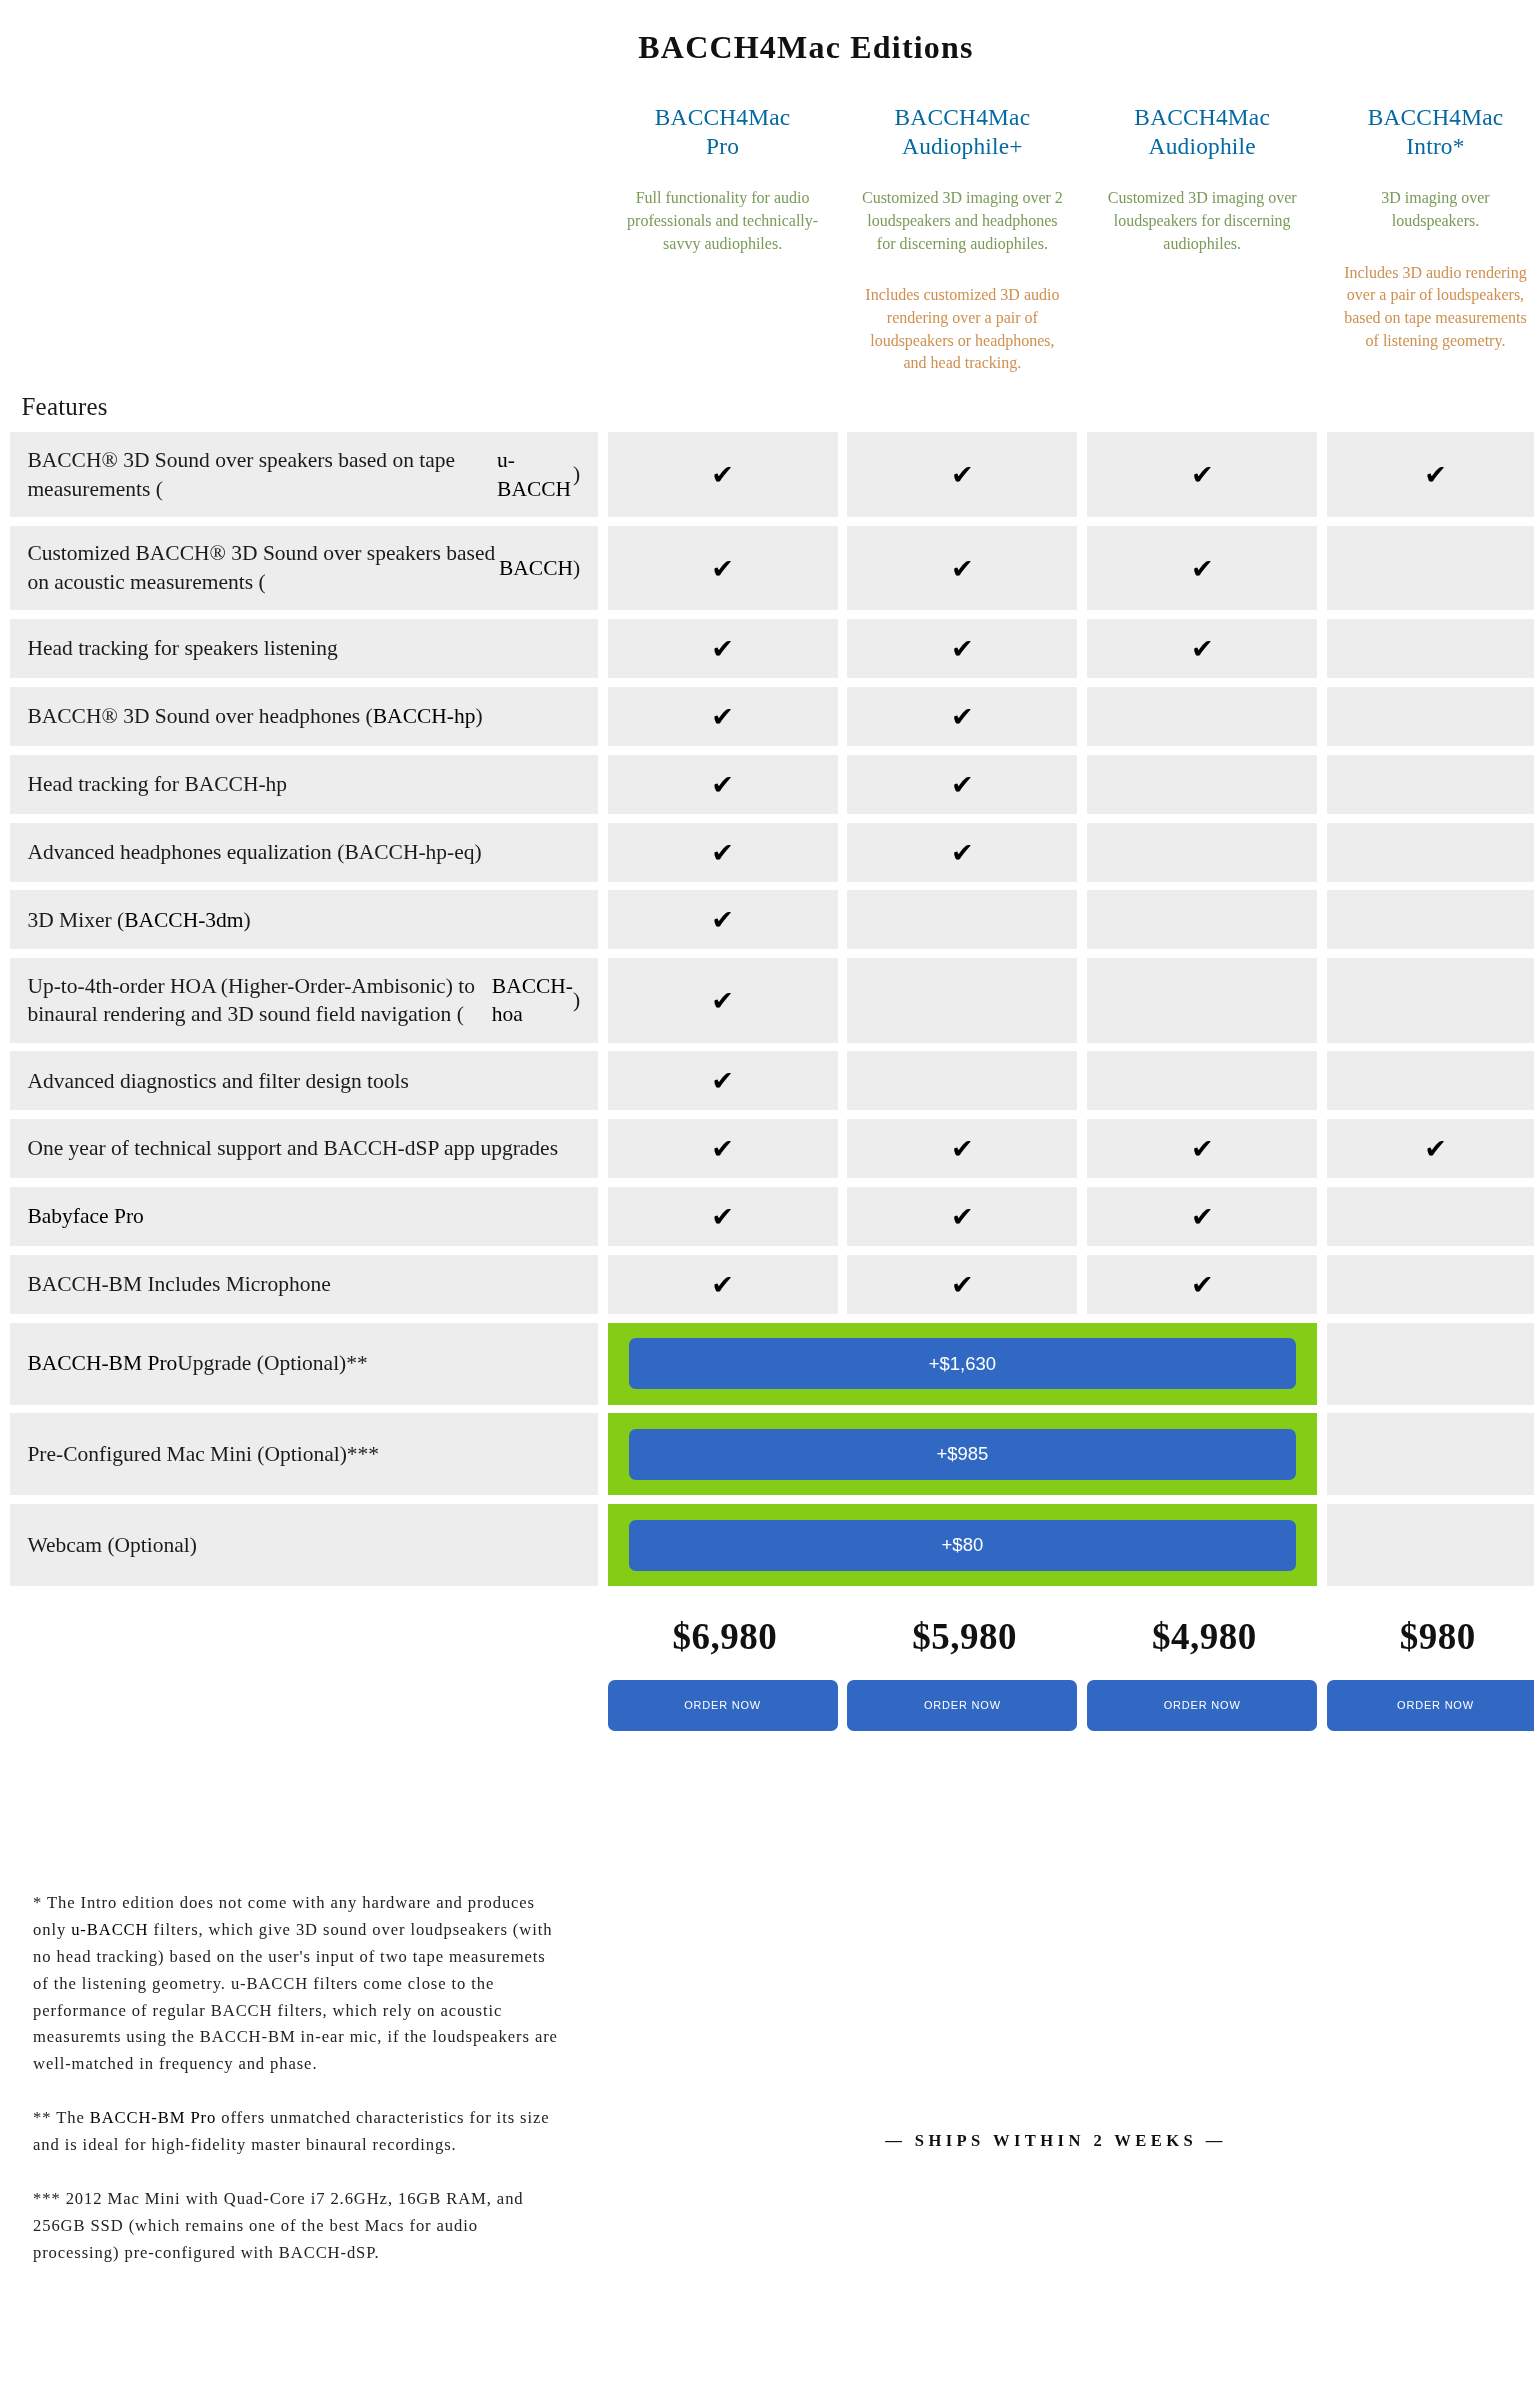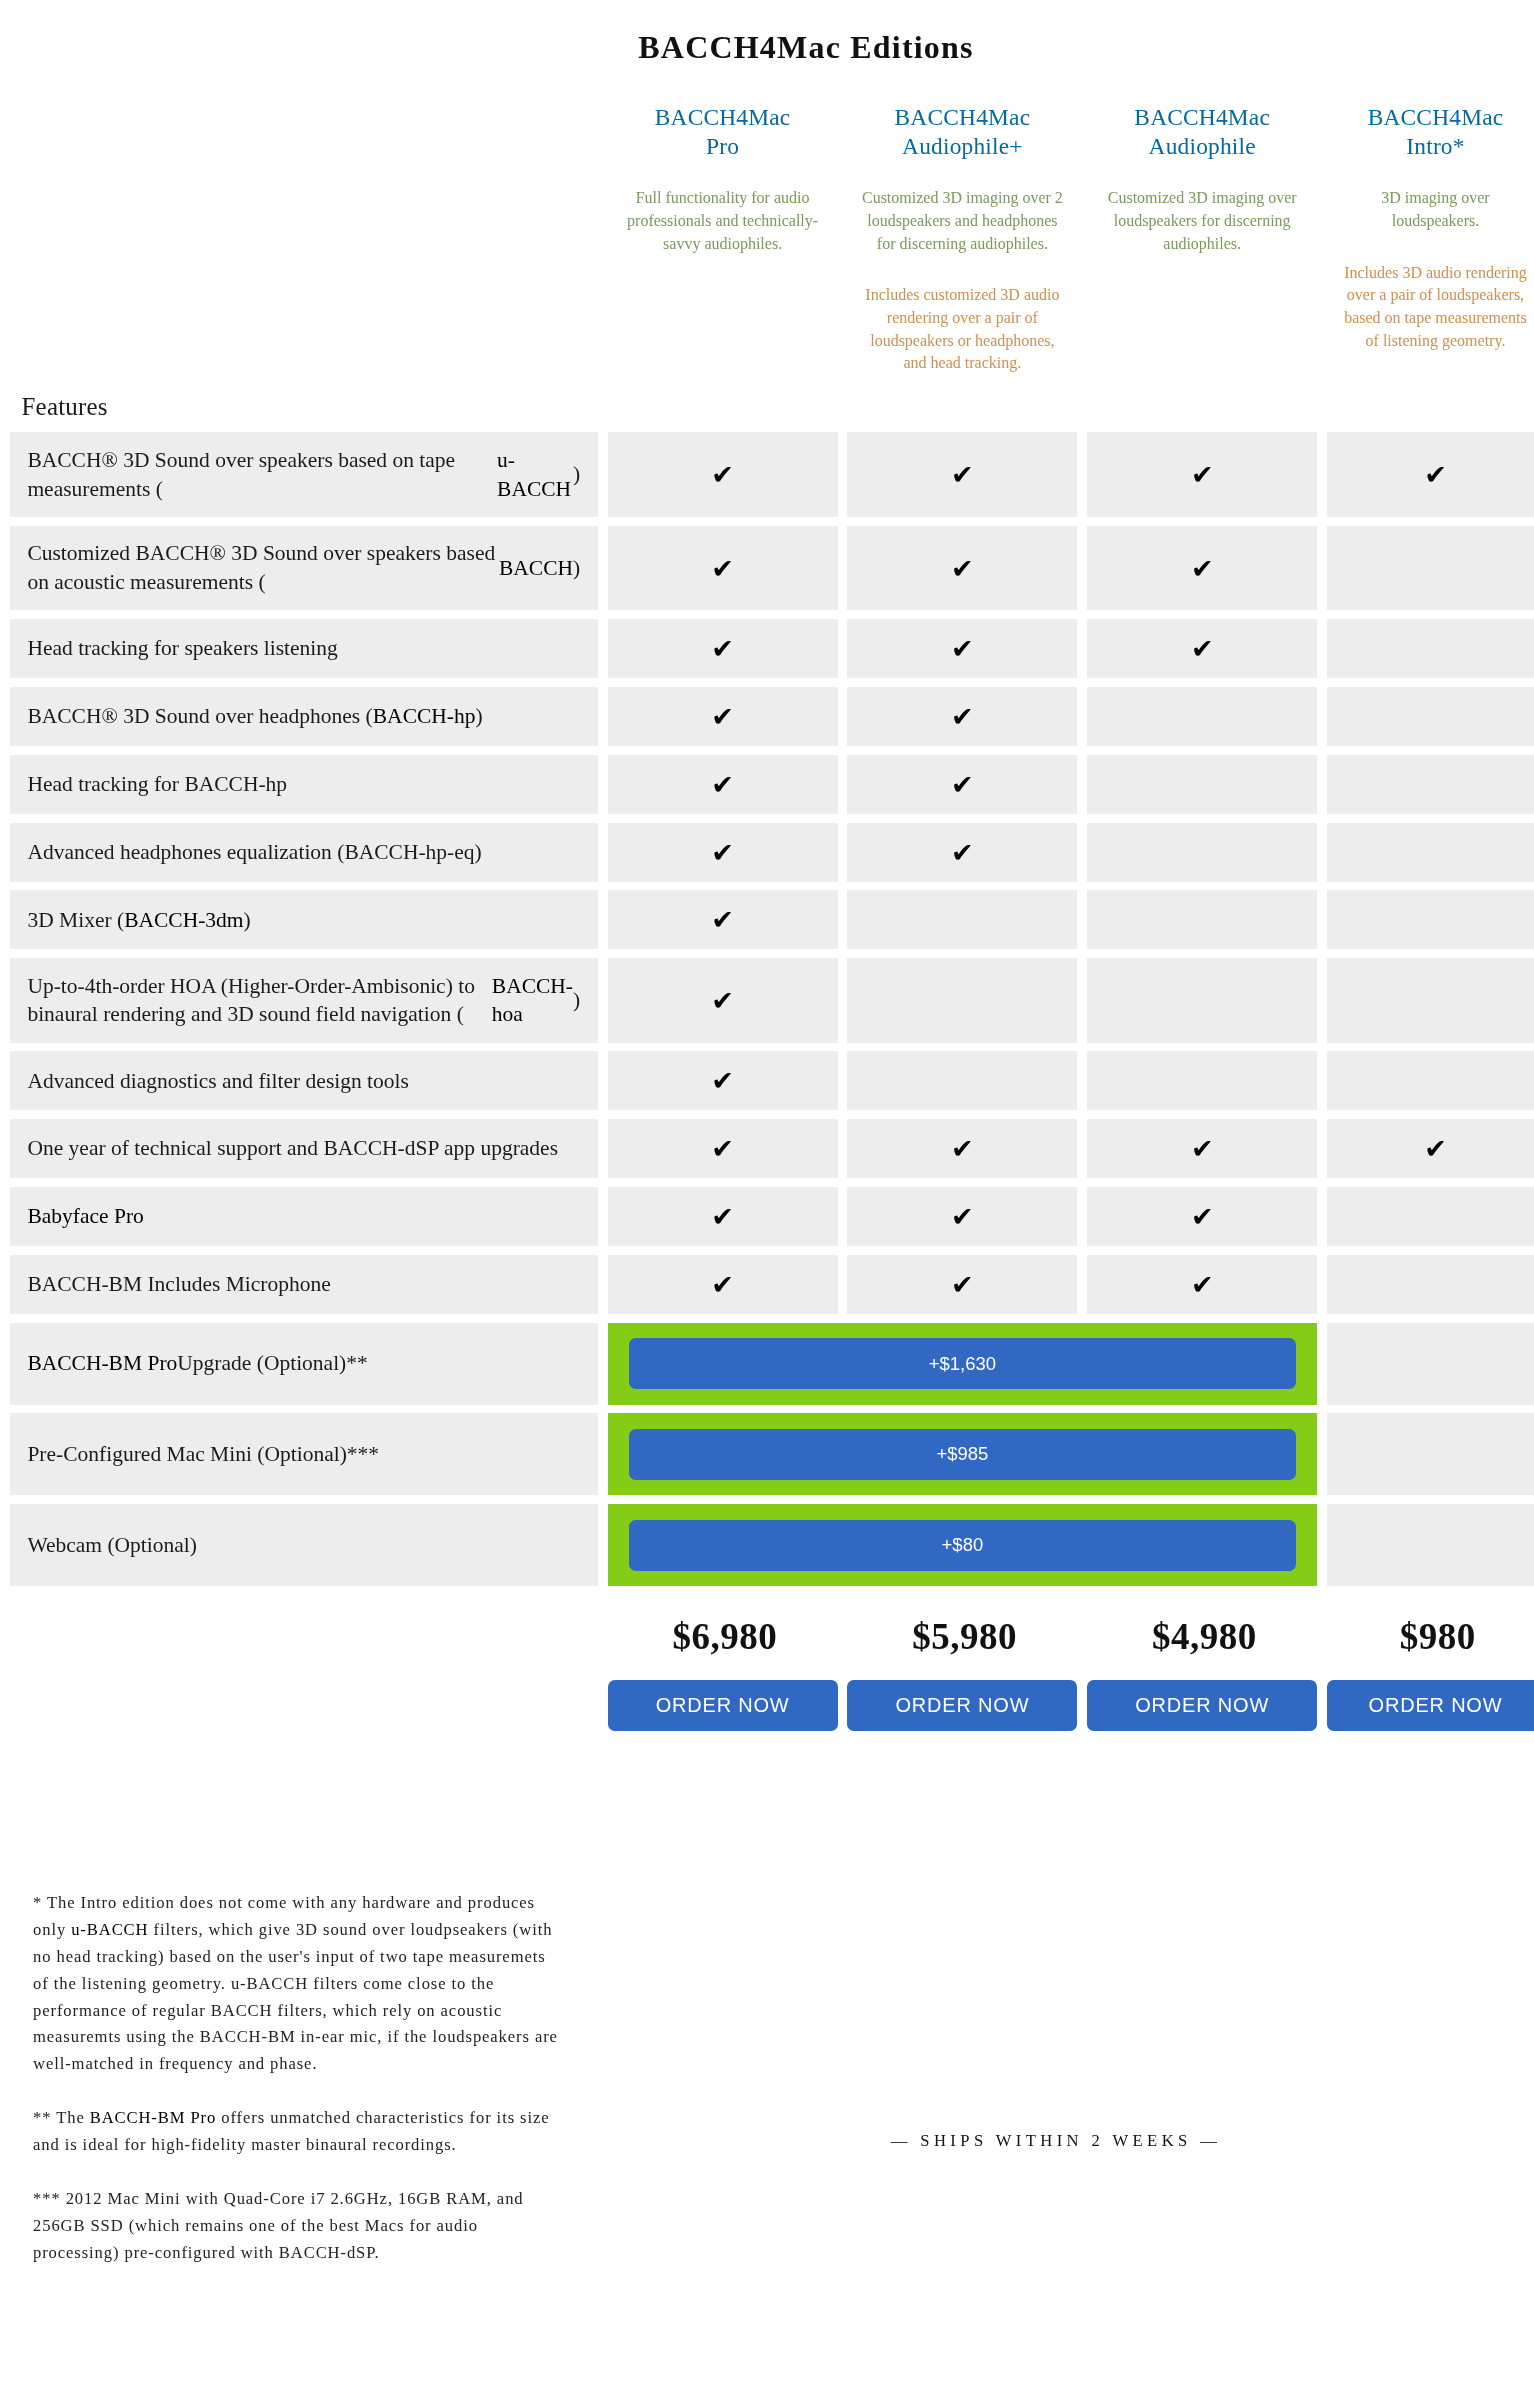--- a/index.html
+++ b/index.html
@@ -141,21 +141,21 @@
   }
   .order-cellwrap { display:flex; justify-content:center; }
   .order-btn {
     background: #3168c4;
     color: #fff;
     border: none;
     border-radius: 6.8px;
     width: 100%;
     height: 51px;
     font-family: "Liberation Sans", sans-serif;
-    font-size: 20px;
+    font-size: 11px;
     letter-spacing: 0.8px;
     cursor: pointer;
   }
 
   
   .footnotes {
     position: absolute;
     left: 33px;
     top: 1890px;
     width: 532px;
@@ -166,21 +166,21 @@
   }
   .footnotes p { margin-bottom: 27px; }
 
   .ships {
     position: absolute;
     left: 588px;
     top: 2131px;
     width: 936px;
     text-align: center;
     font-size: 16.6px;
-    font-weight: normal;
+    font-weight: bold;
     letter-spacing: 4.4px;
     color: #111;
   }
 </style>
 </head>
 <body>
 
 <div>
 
   <div class="page-title">BACCH4Mac Editions</div>

